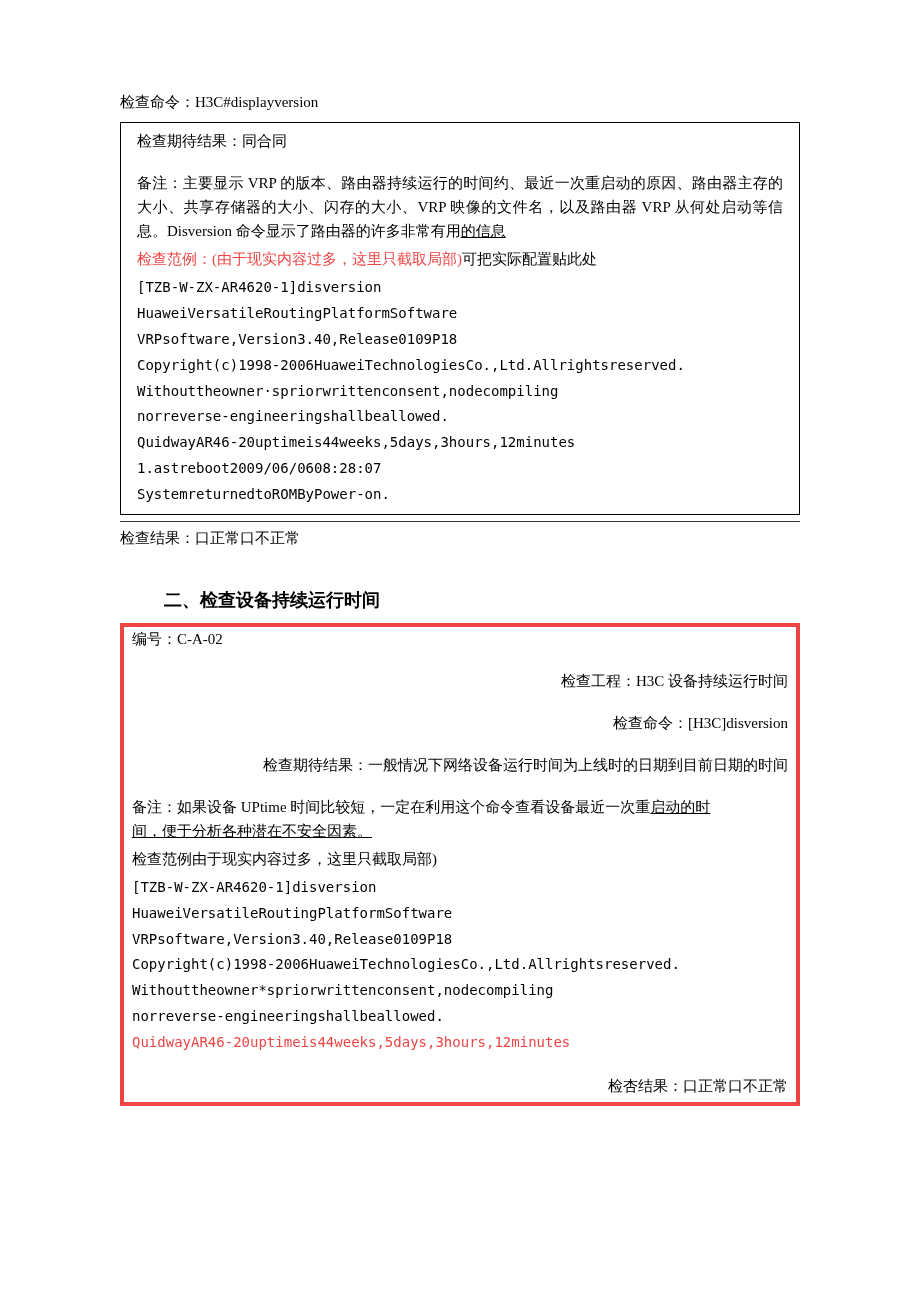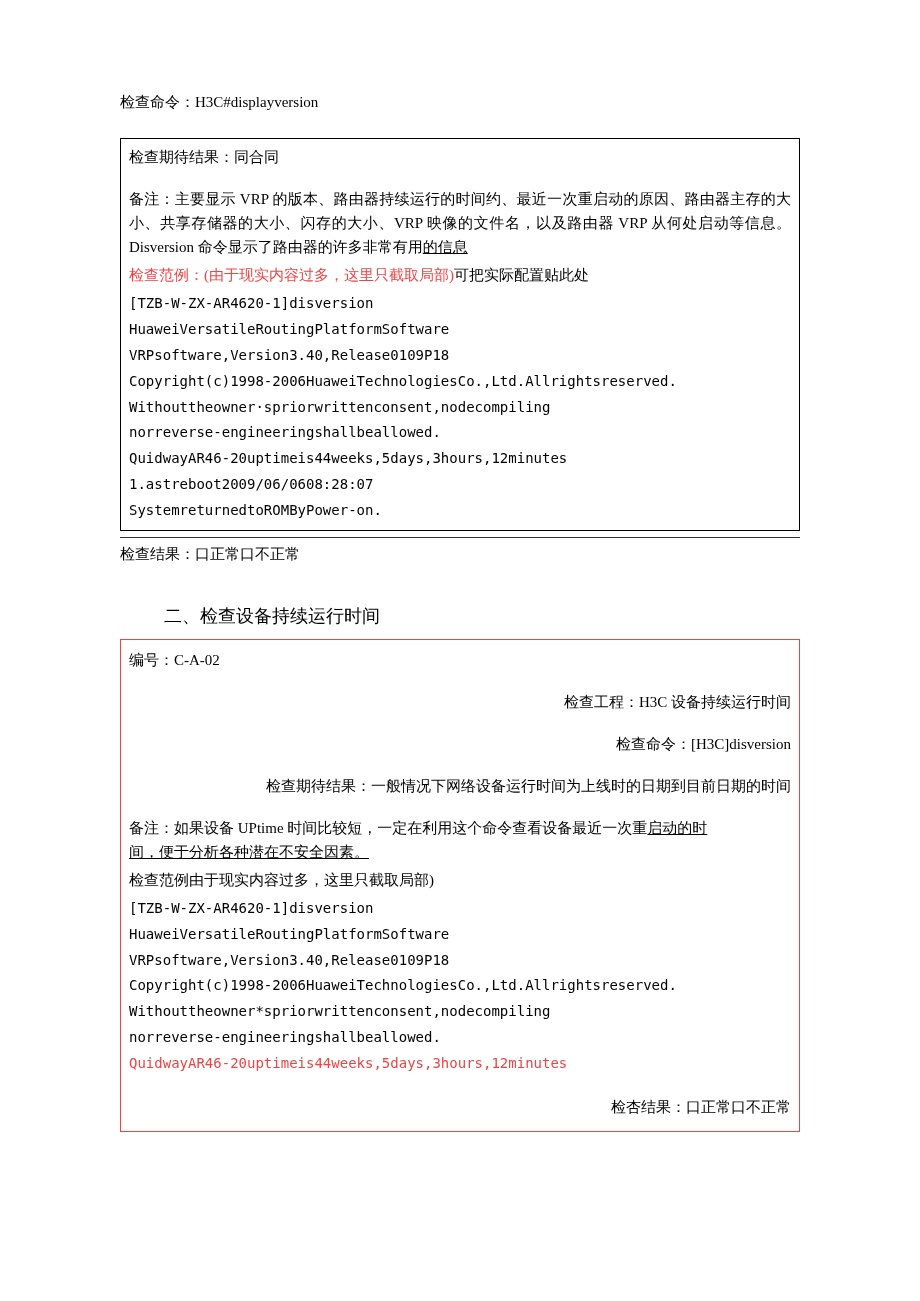--- a/index.html
+++ b/index.html
@@ -10,25 +10,25 @@
     body {
       background: #ffffff;
       font-family: "SimSun", "宋体", serif;
       font-size: 15px;
       line-height: 1.6;
       padding: 90px 120px 60px 120px;
       width: 920px;
       color: #000;
     }
     .check-command {
-      margin-bottom: 24px;
+      margin-bottom: 8px;
     }
     .box {
       border: 1px solid #000;
-      padding: 6px 8px;
+      padding: 6px 16px;
       margin-bottom: 4px;
     }
     .box-row {
       margin-bottom: 4px;
     }
     .spaced {
       margin-top: 18px;
       text-align: right;
     }
     .note-text {
@@ -48,27 +48,27 @@
     .hr-line {
       border: none;
       border-top: 1px solid #333;
       margin: 6px 0 4px 0;
     }
     .result-line {
       margin-bottom: 36px;
     }
     .section-heading {
       font-size: 18px;
-      font-weight: normal;
+      font-weight: bold;
       margin: 30px 0 8px 44px;
       font-family: "SimSun", "宋体", serif;
     }
     .box2 {
-      border: 1px solid #ef4444;
-      padding: 8px 8px;
+      border: 4px solid #ef4444;
+      padding: 0 8px;
     }
     .box2 .row {
       margin-bottom: 4px;
     }
   </style>
 </head>
 <body>
 
 <div class="check-command">
   <span>检查命令：</span><span>H3C#displayversion</span>

